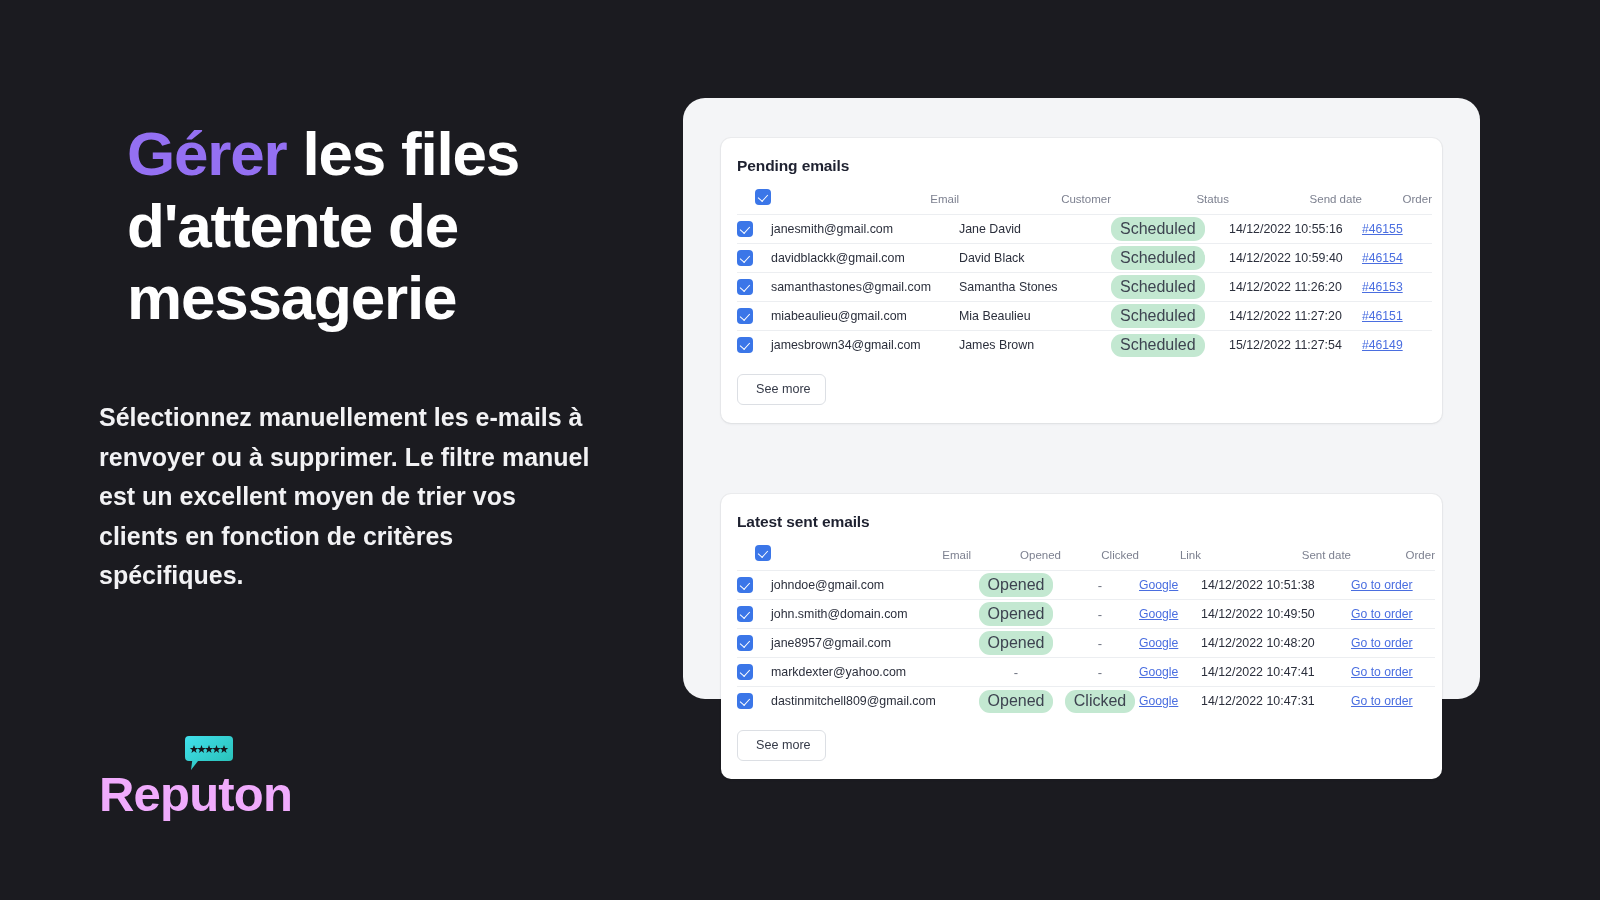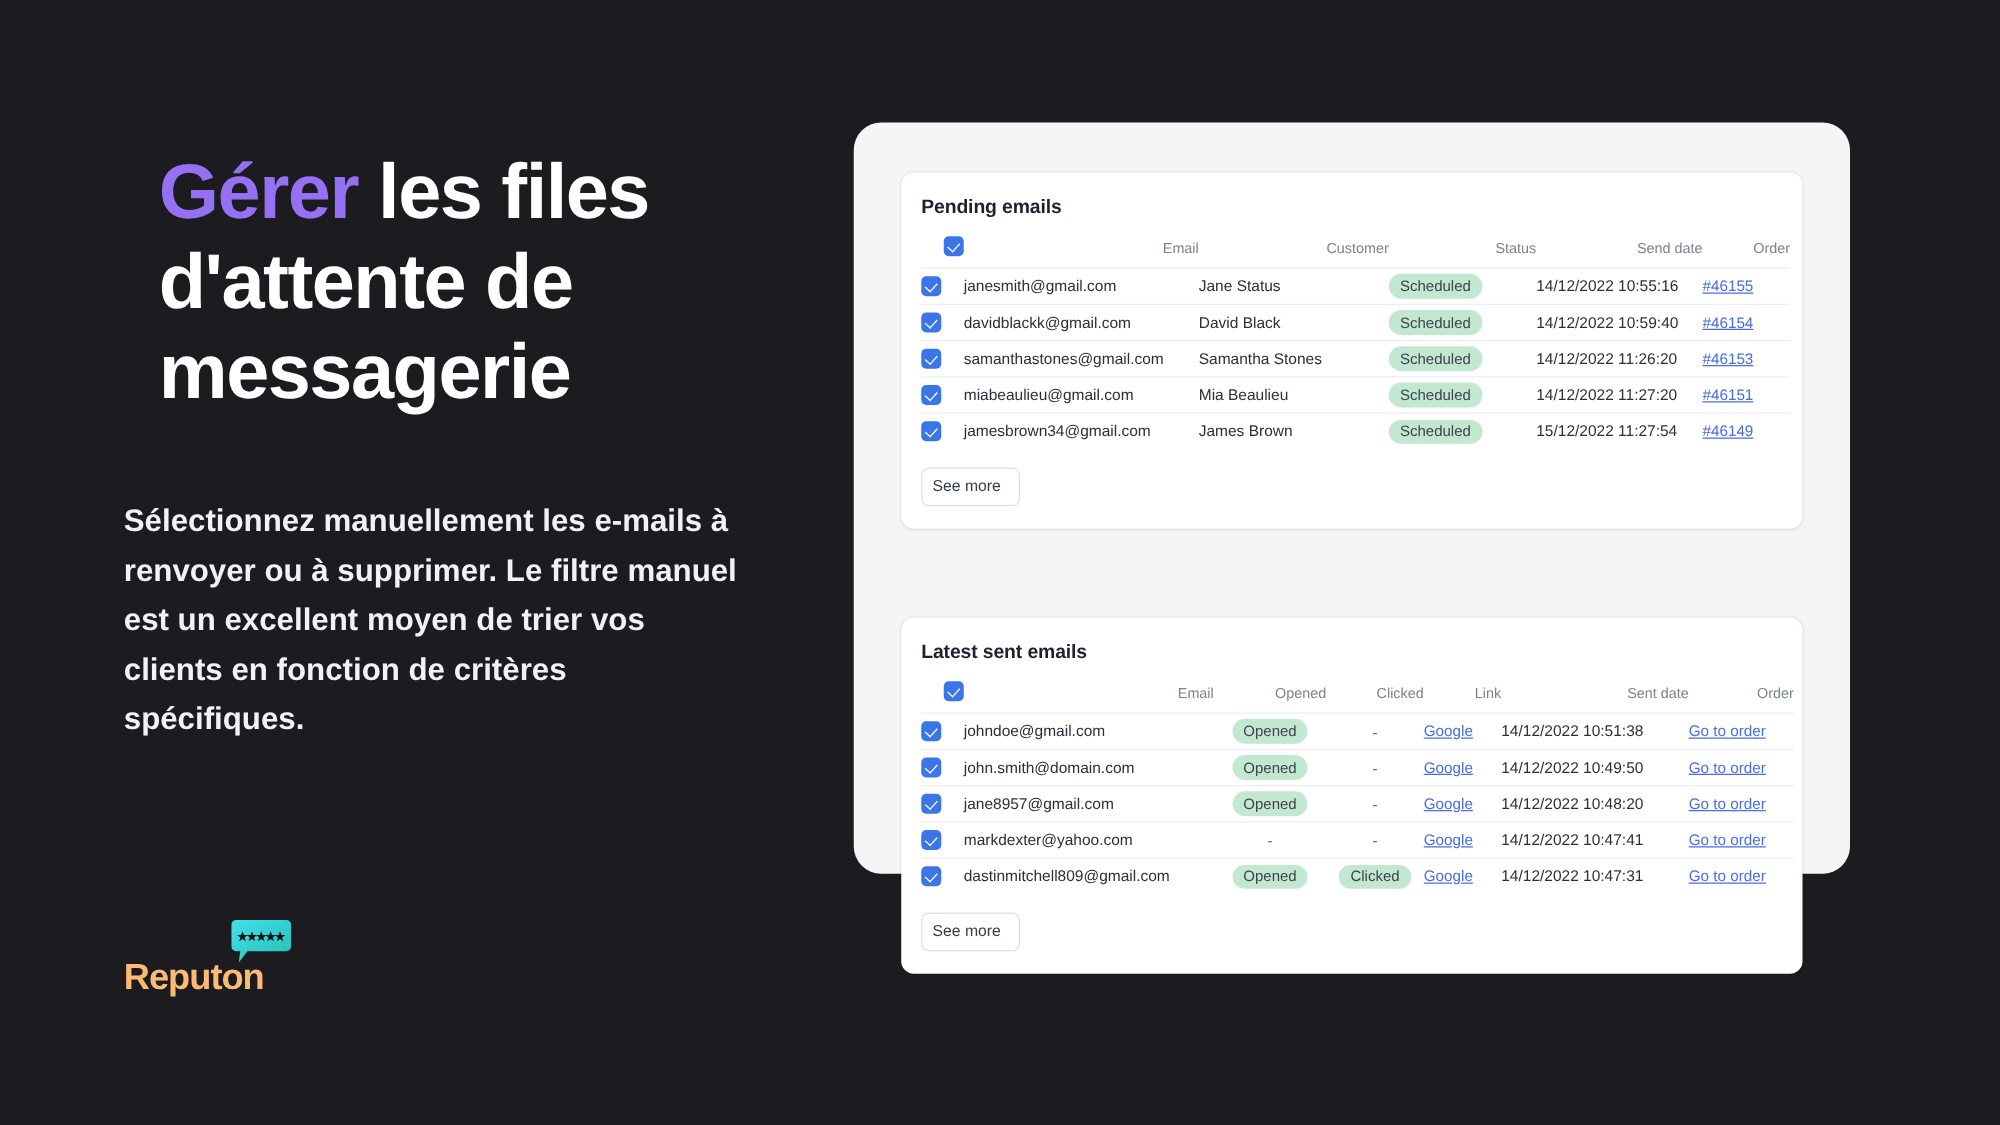--- a/index.html
+++ b/index.html
@@ -21,21 +21,21 @@
   .subcopy {
     position: absolute; left: 99px; top: 398px; width: 500px;
     font-size: 25px; line-height: 39.5px; color: #f2f2f4; font-weight: 700;
   }
 
   
   .logo { position: absolute; left: 99px; top: 733px; width: 260px; height: 72px; }
   .logo-bubble { position: absolute; left: 86px; top: 3px; width: 48px; height: 34px; }
   .logo-word {
     position: absolute; left: 0; top: 33px;
-    font-size: 29px; font-weight: 700; color: #fdba74; letter-spacing: -0.8px;
+    font-size: 49px; font-weight: 700; color: #f0abfc; letter-spacing: -0.8px;
   }
 
   
   .app-shell {
     position: absolute; left: 683px; top: 98px;
     width: 797px; height: 601px;
     background: #f4f5f7; border-radius: 22px;
   }
   .card {
     position: absolute; left: 38px; width: 721px;
@@ -69,32 +69,32 @@
   }
   .cb::after {
     content: ""; position: absolute; left: 4.6px; top: 2.6px;
     width: 4.5px; height: 8px; border: solid #ffffff;
     border-width: 0 1.9px 1.9px 0; transform: rotate(42deg);
   }
   .col-cb { width: 34px; }
 
   .pill {
     display: inline-block; background: #c3e8d1; color: #3d4350;
-    font-size: 12px; border-radius: 11px; padding: 3.5px 9px 4px 9px;
+    font-size: 16px; border-radius: 11px; padding: 3.5px 9px 4px 9px;
     line-height: 1;
   }
   .lnk { color: #4a6ee0; text-decoration: underline; font-size: 12.2px; }
   .dash { color: #6d7280; font-size: 13px; }
   .center { text-align: center; }
 
   .see-more {
     display: inline-block; margin: 14px 0 18px 16px;
     font-size: 12.6px; color: #353a48; background: #ffffff;
     border: 1px solid #dcdfe4; border-radius: 6px;
-    padding: 7px 14px 8px 8px; cursor: pointer;
+    padding: 7px 14px 8px 18px; cursor: pointer;
   }
 
   
   .c-email   { width: 188px; }
   .c-cust    { width: 152px; }
   .c-status  { width: 118px; }
   .c-send    { width: 133px; }
   .c-order   { width: 70px; }
   
   .s-email   { width: 200px; }
@@ -160,21 +160,21 @@
               <th>Customer</th>
               <th>Status</th>
               <th>Send date</th>
               <th>Order</th>
             </tr>
           </thead>
           <tbody id="pending-body">
               <tr>
                 <td><span class="cb"></span></td>
                 <td>janesmith@gmail.com</td>
-                <td>Jane Status</td>
+                <td>Jane David</td>
                 <td><span class="pill">Scheduled</span></td>
                 <td>14/12/2022 10:55:16</td>
                 <td><a class="lnk" href="#">#46155</a></td>
               </tr>
               <tr>
                 <td><span class="cb"></span></td>
                 <td>davidblackk@gmail.com</td>
                 <td>David Black</td>
                 <td><span class="pill">Scheduled</span></td>
                 <td>14/12/2022 10:59:40</td>

